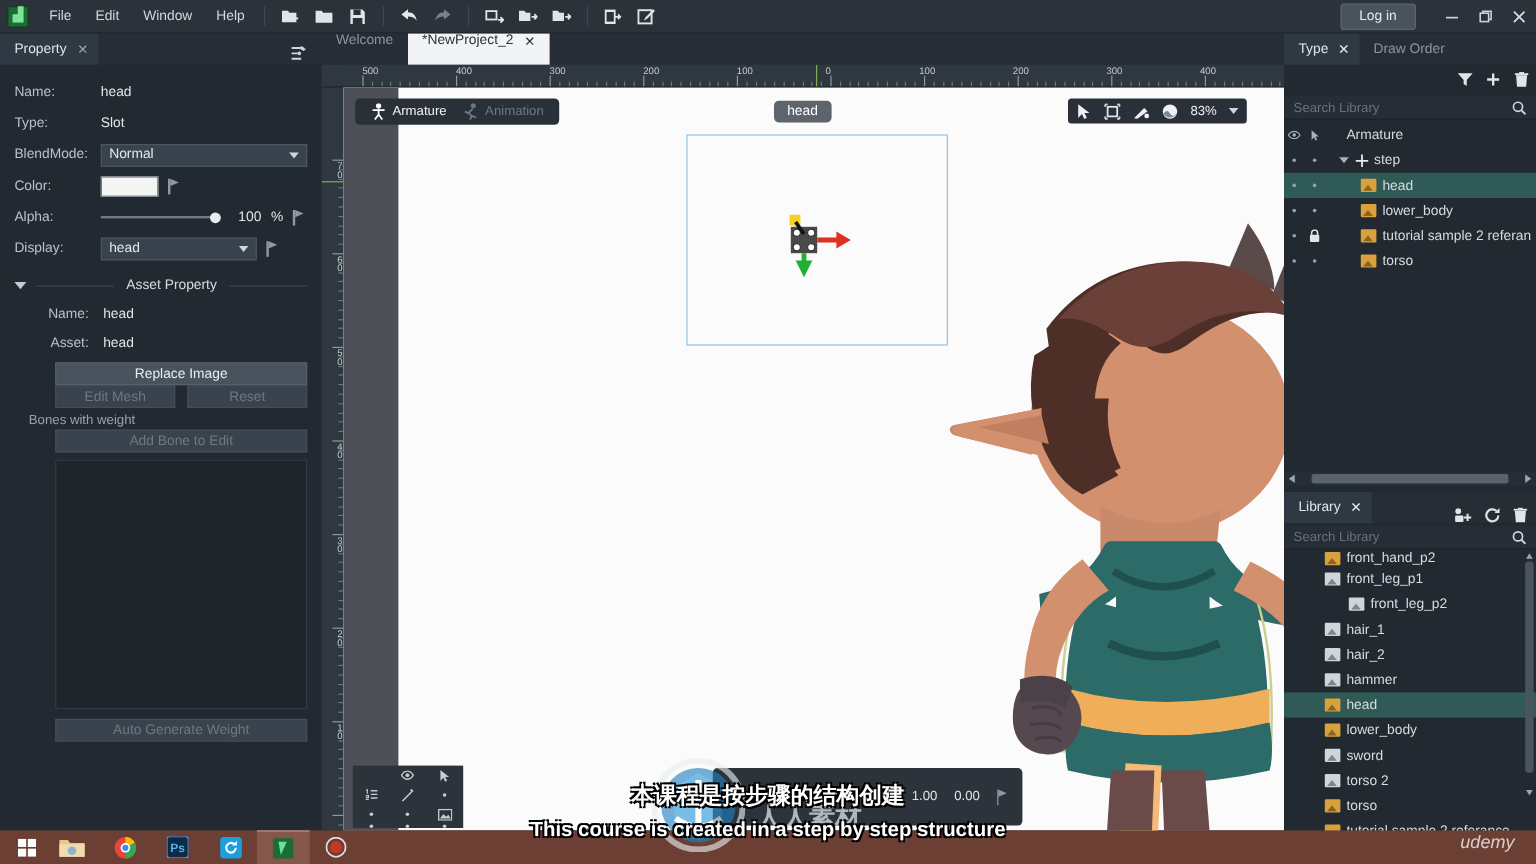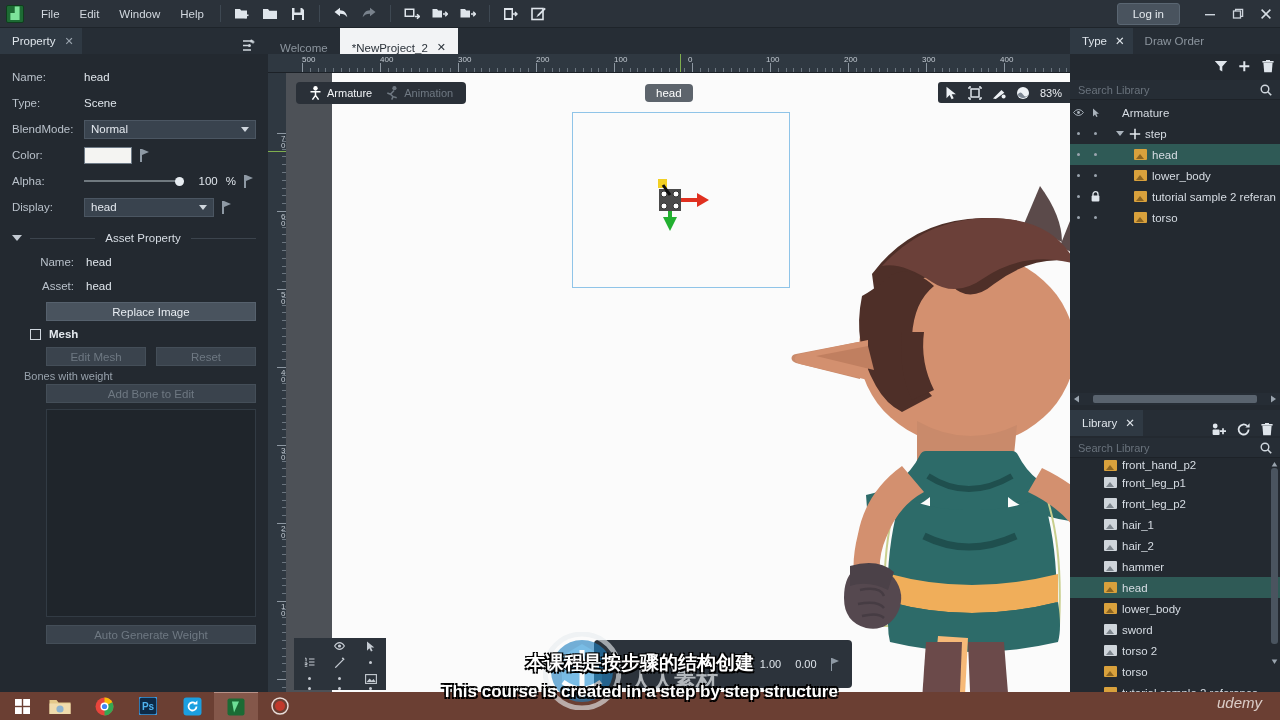--- a/index.html
+++ b/index.html
@@ -74,21 +74,21 @@
   .btn.dis{background:#3a434d;border-color:#444e58;color:#6e7882;}
   .cbrow{display:flex;align-items:center;height:26px;padding:0 12px 0 30px;}
   .cb{width:11px;height:11px;border:1.5px solid #cfd6dd;margin-right:8px;background:transparent;}
   .cblabel{color:#e4e9ee;font-size:11.5px;font-weight:bold;}
   .note{padding:4px 12px 2px 24px;color:#98a2ac;font-size:11px;}
   .listbox{margin:6px 12px 0 46px;height:208px;background:#1f252b;border:1px solid #323b44;}
 
   
   .center{position:absolute;left:268px;top:28px;width:802px;height:664px;background:#2b323a;}
   .doctabs{height:26px;background:#262d35;display:flex;align-items:flex-end;}
-  .dtab{height:26px;display:flex;align-items:flex-end;padding:0 12px;font-size:11.5px;color:#8c959e;}
+  .dtab{height:26px;display:flex;align-items:flex-start;padding:0 12px;font-size:11.5px;color:#8c959e;}
   .dtab.active{background:#f2f3f5;color:#2b323a;}
   .dtab .x{margin-left:9px;font-size:11px;}
 
   .rulertop{position:absolute;left:268px;top:54px;width:802px;height:19px;background:#2f3841;
             border-bottom:1px solid #1c2127;overflow:hidden;}
   .rulerleft{position:absolute;left:268px;top:73px;width:18px;height:619px;background:#2f3841;overflow:hidden;}
   .rcorner{position:absolute;left:268px;top:54px;width:18px;height:19px;background:#242a31;}
   .rt{position:absolute;top:1px;font-size:8px;color:#c3cad2;padding-left:2px;}
   .rl{position:absolute;left:13px;font-size:8px;color:#c3cad2;line-height:7px;width:10px;word-break:break-all;}
   .tick{position:absolute;bottom:0;width:1px;height:4px;background:#6b757f;}
@@ -283,21 +283,21 @@
       </div>
     </div>
 
     <div class="propbody">
       <div class="row">
         <div class="lbl">Name:</div>
         <div class="val">head</div>
       </div>
       <div class="row">
         <div class="lbl">Type:</div>
-        <div class="val">Scene</div>
+        <div class="val">Slot</div>
       </div>
       <div class="row">
         <div class="lbl">BlendMode:</div>
         <div class="combo">
           <span>Normal</span>
           <i class="car"></i>
         </div>
       </div>
       <div class="row">
         <div class="lbl">Color:</div>
@@ -336,24 +336,20 @@
       </div>
       <div class="row2">
         <div class="lbl2">Asset:</div>
         <div class="val">head</div>
       </div>
 
       <div style="padding:4px 12px 0 46px;">
         <div class="btn">Replace Image</div>
       </div>
 
-      <div class="cbrow">
-        <div class="cb"></div>
-        <div class="cblabel">Mesh</div>
-      </div>
 
       <div style="display:flex;gap:10px;padding:0 12px 0 46px;">
         <div class="btn dis" style="flex:1">Edit Mesh</div>
         <div class="btn dis" style="flex:1">Reset</div>
       </div>
 
       <div class="note">Bones with weight</div>
 
       <div style="padding:0 12px 0 46px;">
         <div class="btn dis">Add Bone to Edit</div>
@@ -663,21 +659,21 @@
         <svg width="13" height="14" viewBox="0 0 13 14">
             <circle cx="8.4" cy="2.2" r="2.1" fill="#6f7882"></circle>
             <path d="M8 4.6L4.5 8.2l2.6 2.4-1.4 3M4.5 8.2L1.3 7M7.1 10.6l3.6 1.2" stroke="#6f7882" stroke-width="1.5" fill="none"></path>
           </svg>
         <span>Animation</span>
       </div>
     </div>
 
     <div style="position:absolute;left:359px;top:11px;background:#5d646c;color:#fff;font-size:11.5px;padding:3px 11px;border-radius:4px;z-index:22;">head</div>
 
-    <div style="position:absolute;left:652px;top:9px;height:21px;background:#2a3038;border-radius:3px;display:flex;align-items:center;padding:0 7px;gap:10px;z-index:20;">
+    <div style="position:absolute;left:604px;top:9px;height:21px;background:#2a3038;border-radius:3px;display:flex;align-items:center;padding:0 7px;gap:10px;z-index:20;">
       <svg width="13" height="14" viewBox="0 0 13 14">
           <path d="M1.5 0.8v11.5l3.1-3.2 2 4.1 2.1-1-2-4h4.2z" fill="#eef2f6"></path>
         </svg>
       <svg width="14" height="14" viewBox="0 0 14 14">
           <rect x="3" y="3" width="8" height="8" fill="none" stroke="#dfe5eb" stroke-width="1.5"></rect>
           <path d="M1 1h2M11 1h2M1 13h2M11 13h2M1 1v2M13 1v2M1 11v2M13 11v2" stroke="#dfe5eb" stroke-width="1.4"></path>
         </svg>
       <svg width="14" height="14" viewBox="0 0 14 14">
           <path d="M1 12.5L9.5 4l2.8 2.8L3.8 13z" fill="#eef2f6"></path>
           <circle cx="11.6" cy="10.6" r="2" fill="#eef2f6"></circle>
@@ -918,21 +914,21 @@
 
     <div style="position:relative;height:236px;overflow:hidden;">
       <div class="trow" style="height:14px;padding-left:34px;overflow:hidden;">
         <i class="timg"></i>
         <span>front_hand_p2</span>
       </div>
       <div class="trow" style="padding-left:34px">
         <i class="timg gray"></i>
         <span>front_leg_p1</span>
       </div>
-      <div class="trow" style="padding-left:34px">
+      <div class="trow" style="padding-left:54px">
         <i class="timg gray"></i>
         <span>front_leg_p2</span>
       </div>
       <div class="trow" style="padding-left:34px">
         <i class="timg gray"></i>
         <span>hair_1</span>
       </div>
       <div class="trow" style="padding-left:34px">
         <i class="timg gray"></i>
         <span>hair_2</span>

